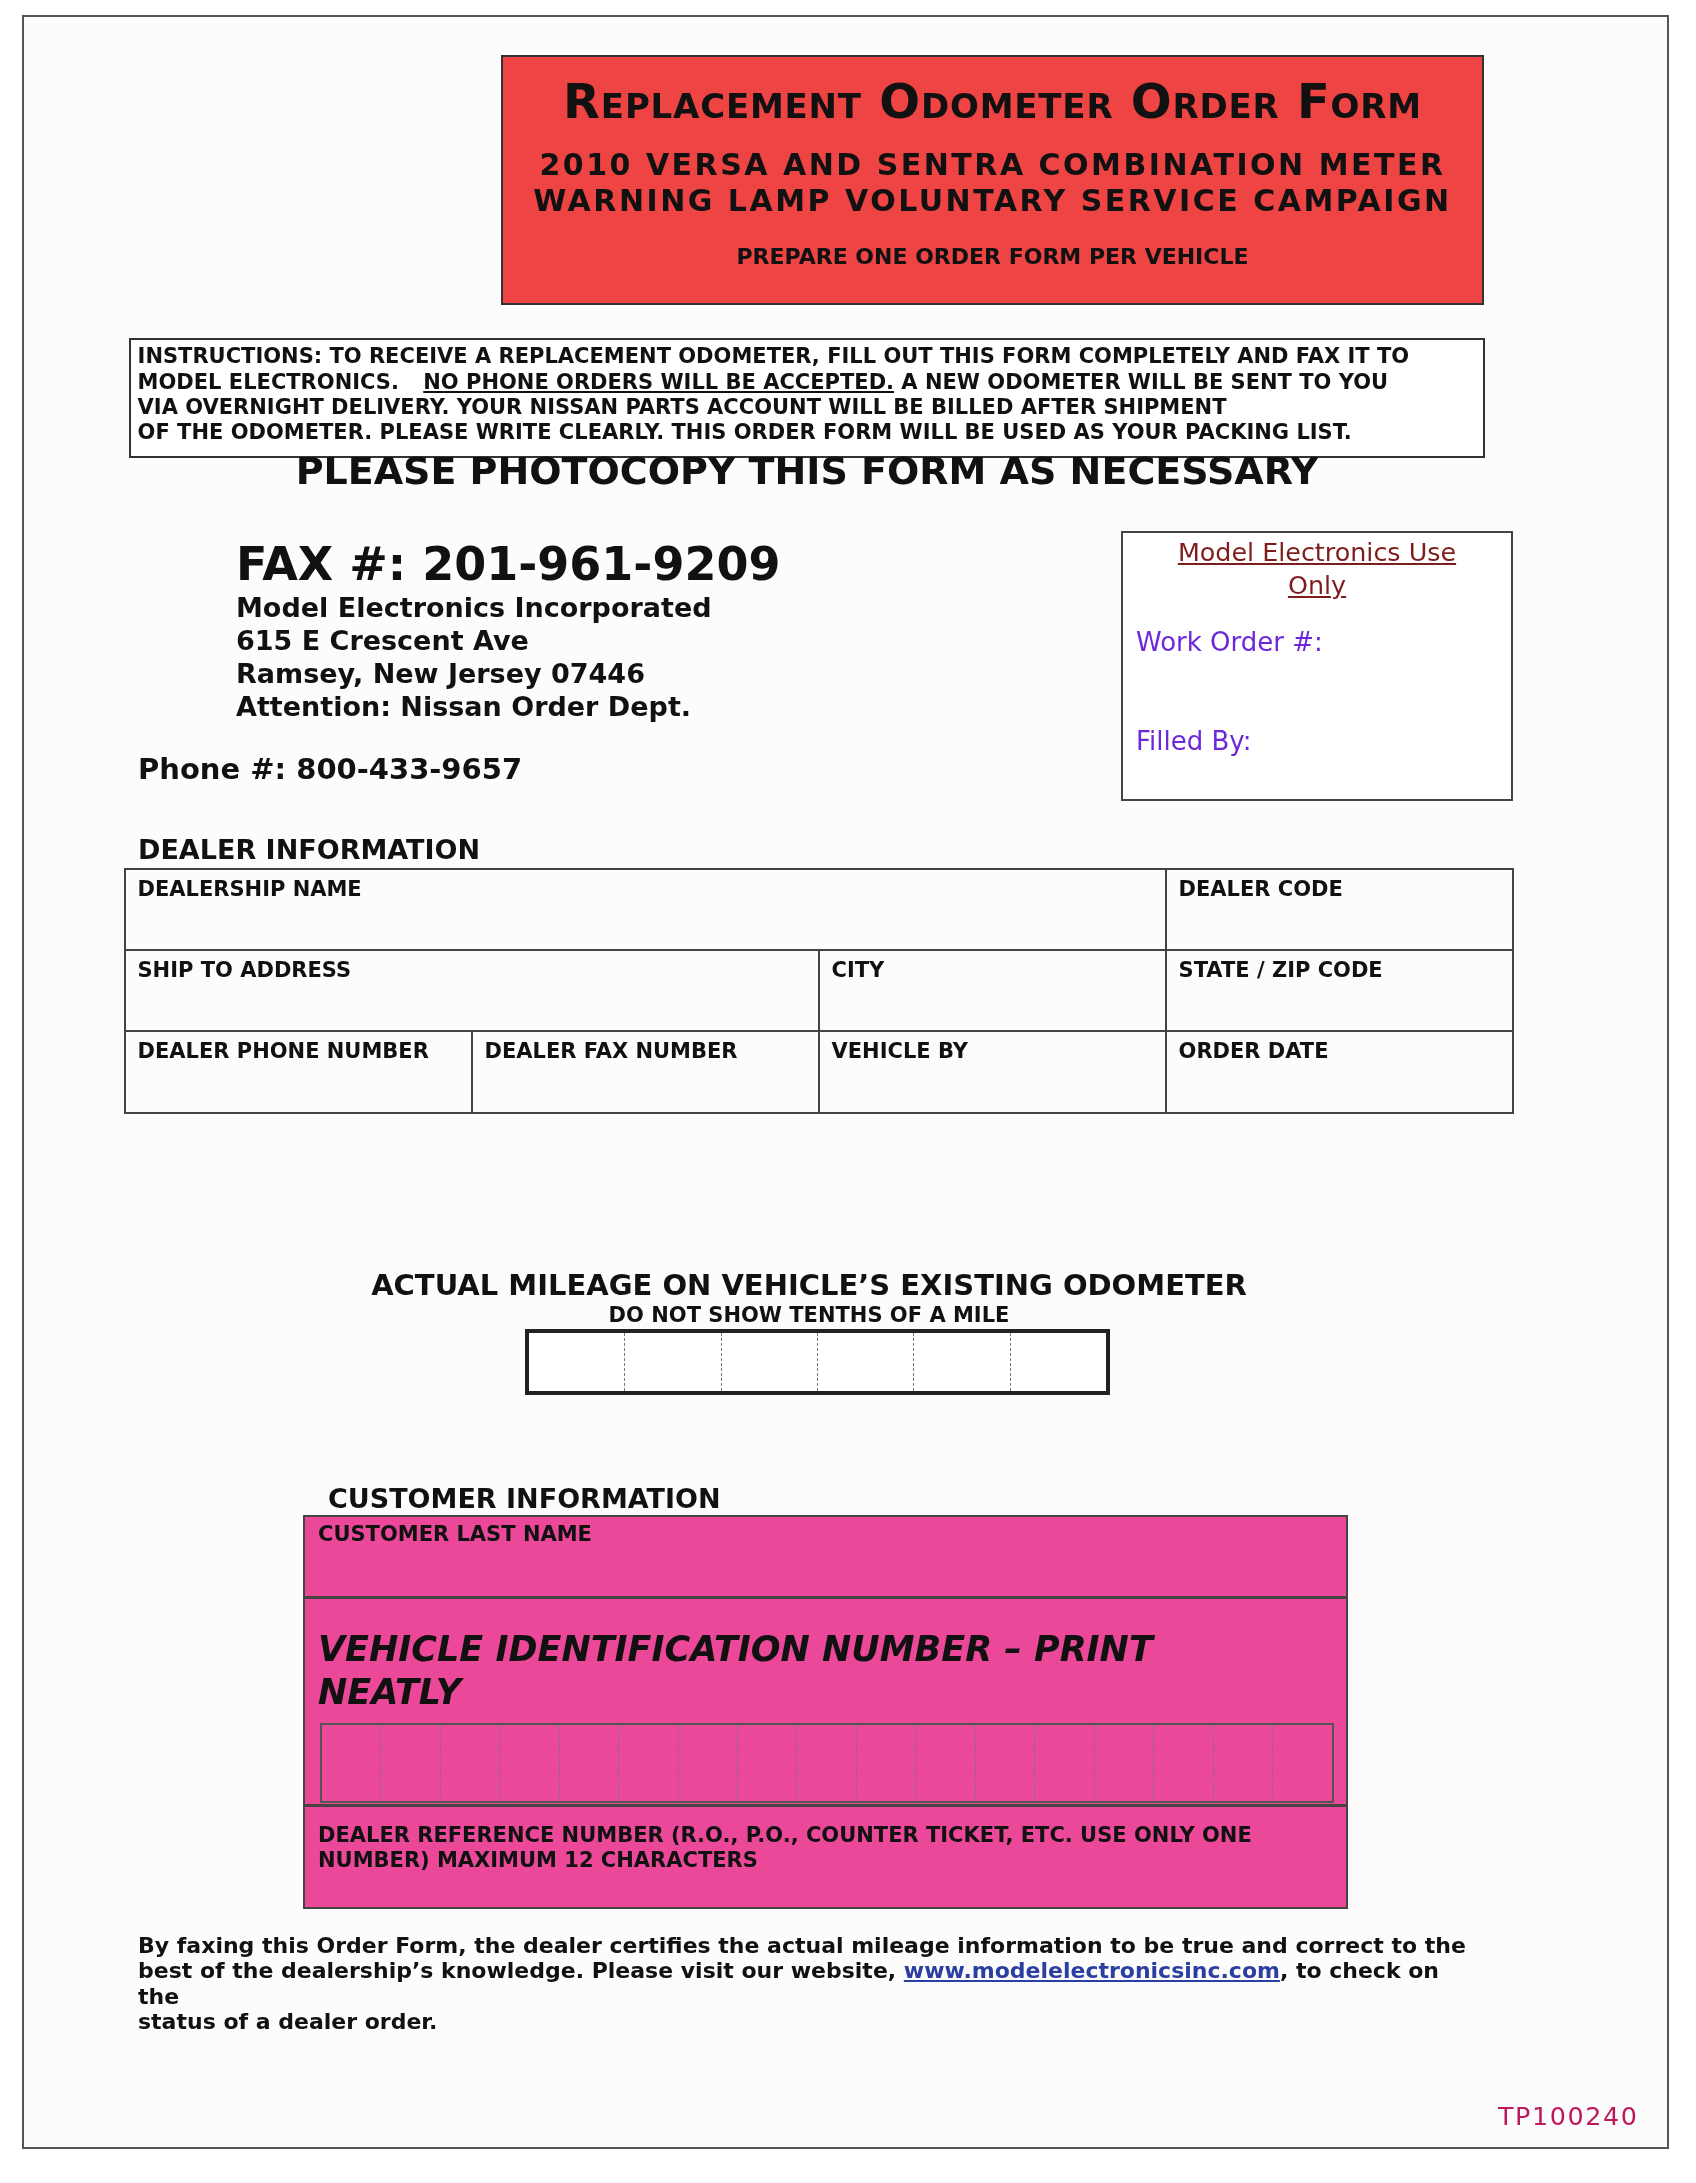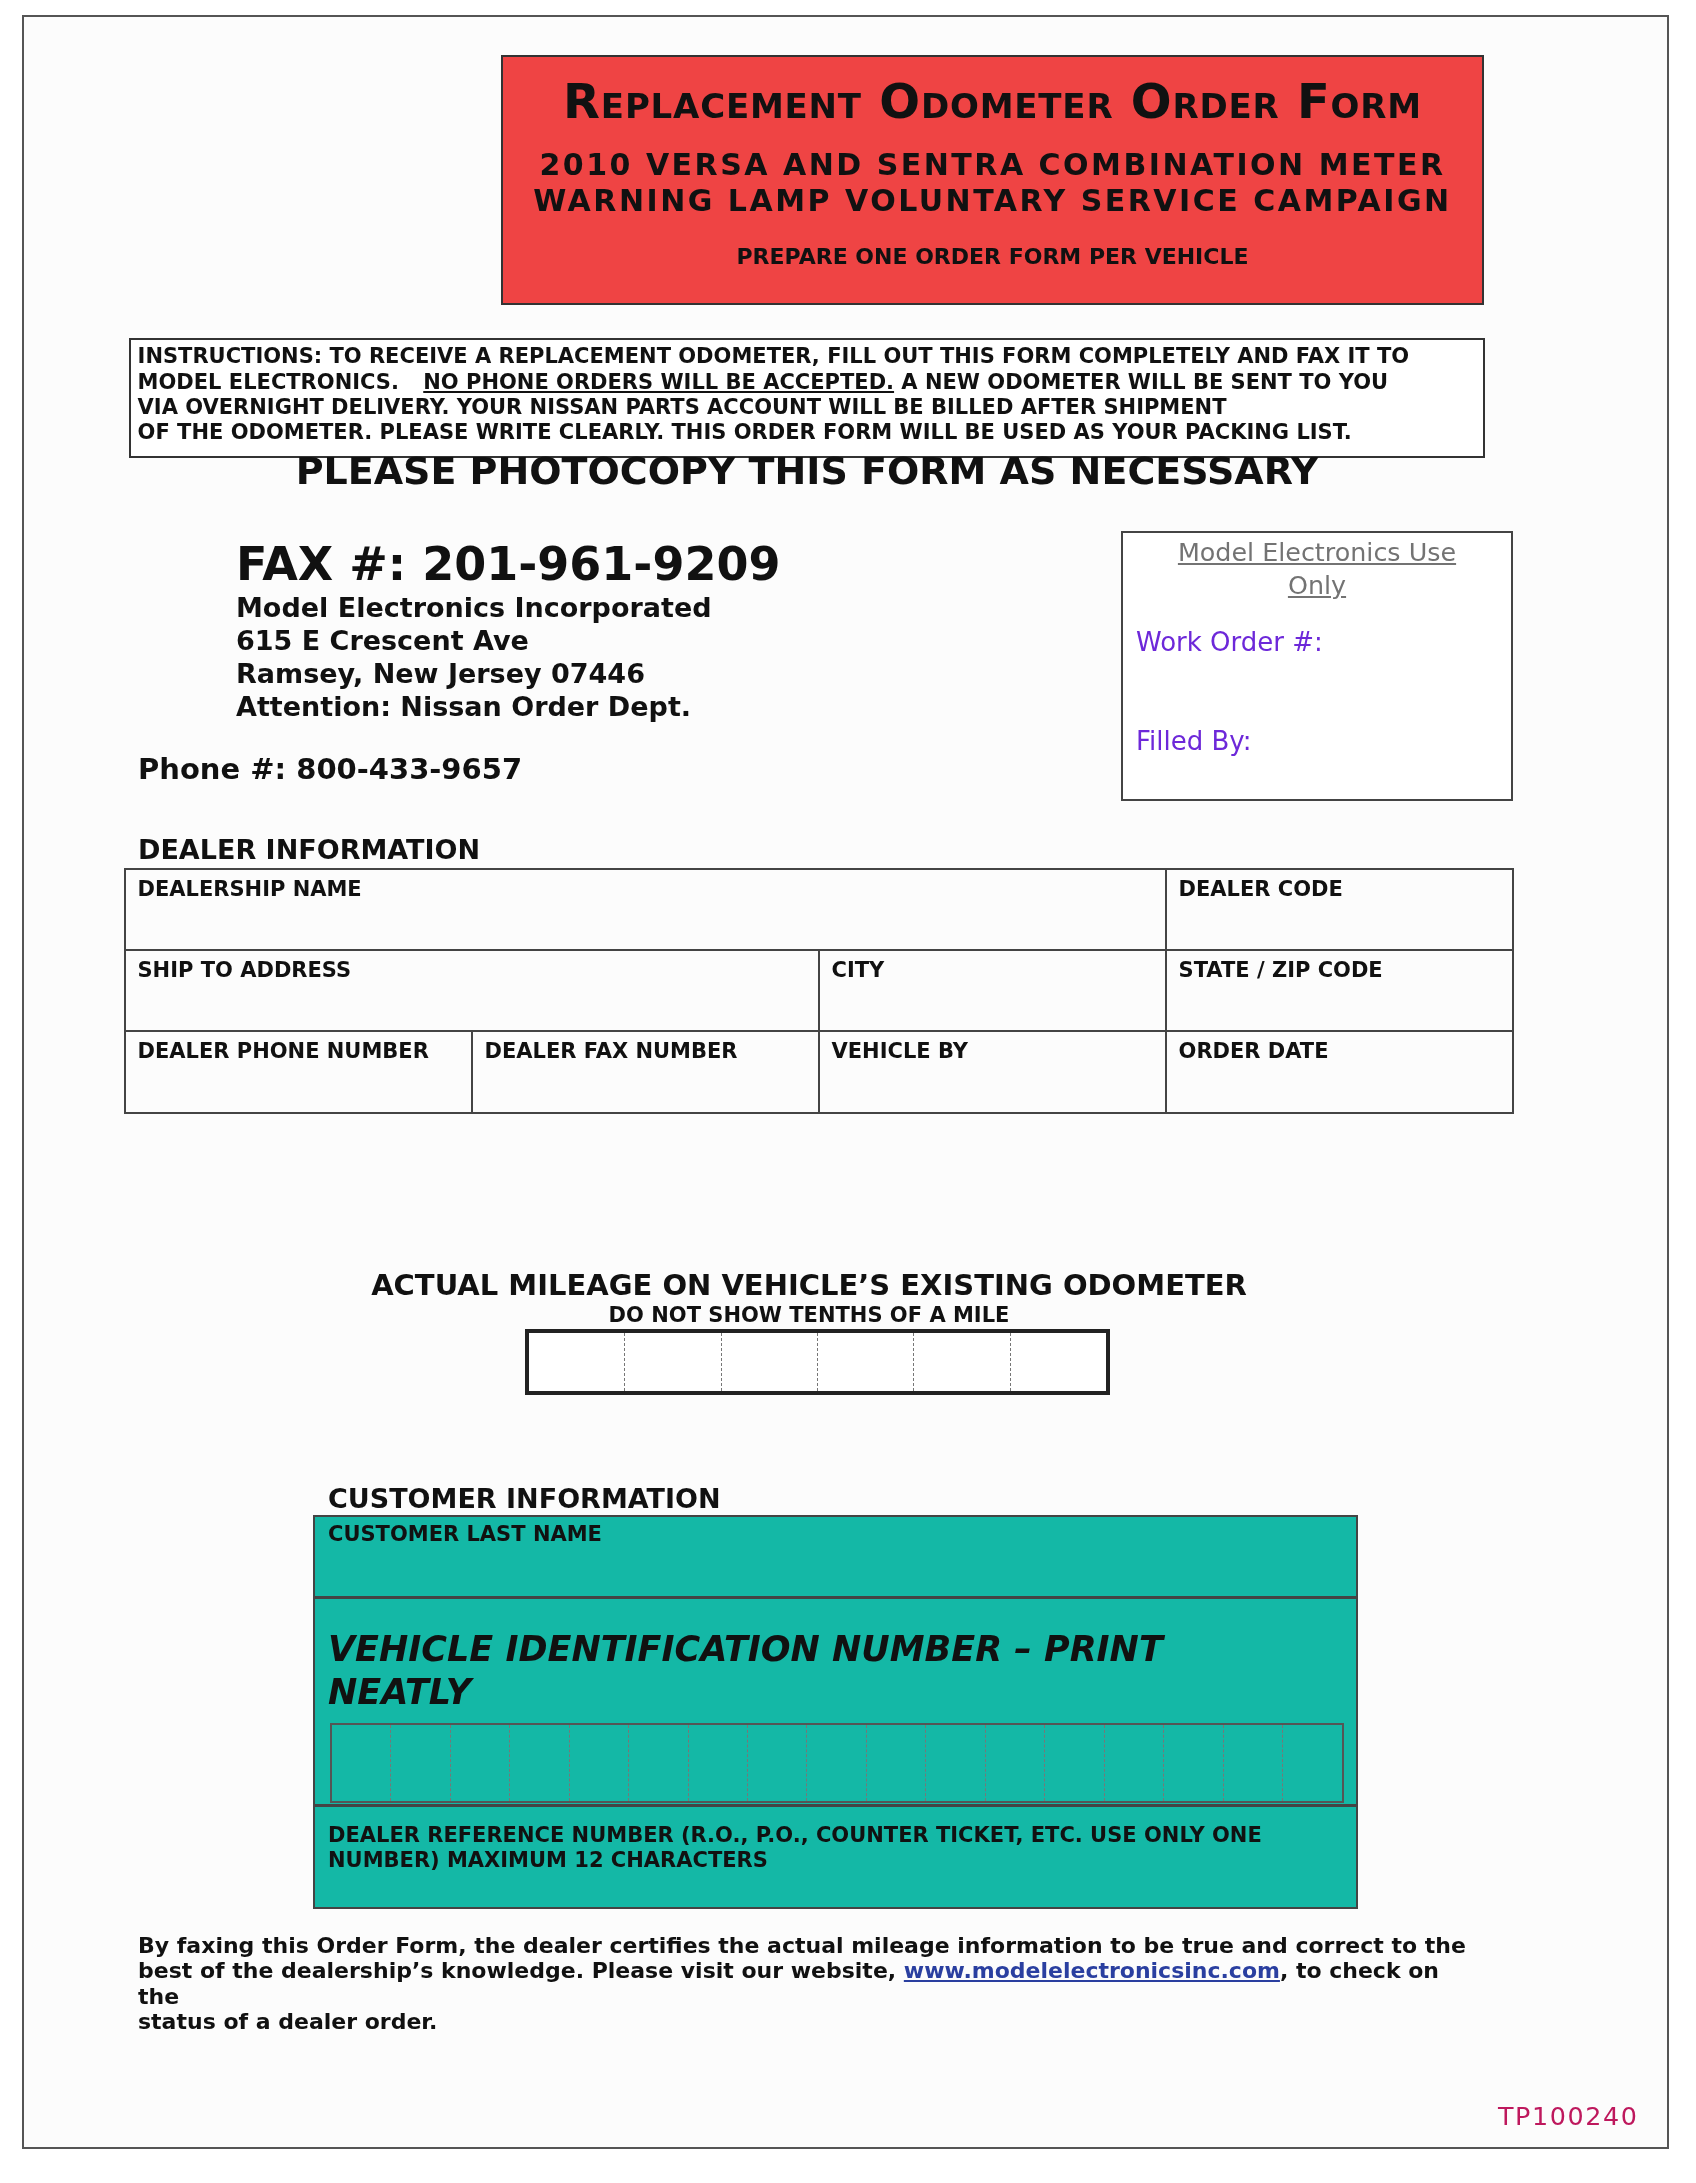--- a/index.html
+++ b/index.html
@@ -16,35 +16,35 @@
   .instr-box { left:129px; top:338px; width:1356px; height:120px;
                border:2.5px solid #333; box-sizing:border-box; padding:4.1px 6.6px; background:#fff; }
   .instr-line { font-weight:bold; font-size:21px; line-height:25.4px; white-space:nowrap; }
   .instr-line u { text-decoration:underline;margin-left:17px; }
   .photocopy { font-weight:bold; font-size:38px; text-align:center; margin-top:3.3px; }
   .fax { left:236px; top:537px; font-weight:bold; font-size:46px; }
   .addr { left:236px; top:591px; font-weight:bold; font-size:27px; line-height:33px; }
   .phone { left:138px; top:752px; font-weight:bold; font-size:29px; }
   .me-box { left:1121px; top:531px; width:392px; height:270px; border:2.5px solid #444;
             box-sizing:border-box; background:#fff; }
-  .me-title { text-align:center; font-size:25.4px; line-height:33px; margin-top:3.3px; text-decoration:underline; color:#737373; }
+  .me-title { text-align:center; font-size:25.4px; line-height:33px; margin-top:3.3px; text-decoration:underline; color:#7f1d1d; }
   .me-label { position:absolute; left:13px; font-size:26px; color:#6d28d9; }
   .section-h { font-weight:bold; font-size:27px; }
   table.grid { border-collapse:collapse; table-layout:fixed; }
   table.grid td { border:2.5px solid #444; vertical-align:top; padding:6.6px 11.5px; font-weight:bold; font-size:21px; }
   .dealer-table { left:124px; top:868px; width:1386px; }
   .dealer-table td { height:66px; }
   .mile-h { left:0; width:1618px; top:1268px; text-align:center; font-weight:bold; font-size:29px; }
   .mile-sub { left:0; width:1618px; top:1303px; text-align:center; font-weight:bold; font-size:21px; }
   .mile-box { left:525px; top:1329px; width:585px; height:66px; border:4.1px solid #222; box-sizing:border-box;
               display:flex; background:#fff; }
   .mile-cell { flex:1; border-right:1.6px dashed #777; }
   .mile-cell:last-child { border-right:none; }
   .cust-h { left:328px; top:1483px; }
-  .cust-box { left:313px; top:1515px; width:1045px; height:394px; border:2.5px solid #444; box-sizing:border-box; background:#14b8a6;padding-left:12px; }
+  .cust-box { left:303px; top:1515px; width:1045px; height:394px; border:2.5px solid #444; box-sizing:border-box; background:#ec4899;padding-left:12px; }
   .cust-row1 { position:absolute; left:0; top:0; right:0; height:79px; border-bottom:3.3px solid #444; }
   .cust-label { font-weight:bold; font-size:21px; padding:4.9px 13px; }
   .vin-title { position:absolute; left:13px; top:111px; font-weight:bold; font-style:italic; font-size:35px; line-height:43px; }
   .vin-grid { position:absolute; left:14.7px; top:206px; width:1014px; height:80px;
               border:2.5px solid #555; box-sizing:border-box; display:flex; }
   .vin-cell { flex:1; border-right:1.6px dashed #777; }
   .vin-cell:last-child { border-right:none; }
   .cust-divider { position:absolute; left:0; right:0; top:287px; border-top:3.3px solid #444; }
   .ref-label { position:absolute; left:13px; top:306px; font-weight:bold; font-size:21px; line-height:25.4px; }
   .footer { left:138px; top:1933px; width:1344px; font-weight:bold; font-size:22px; line-height:25.4px; }

